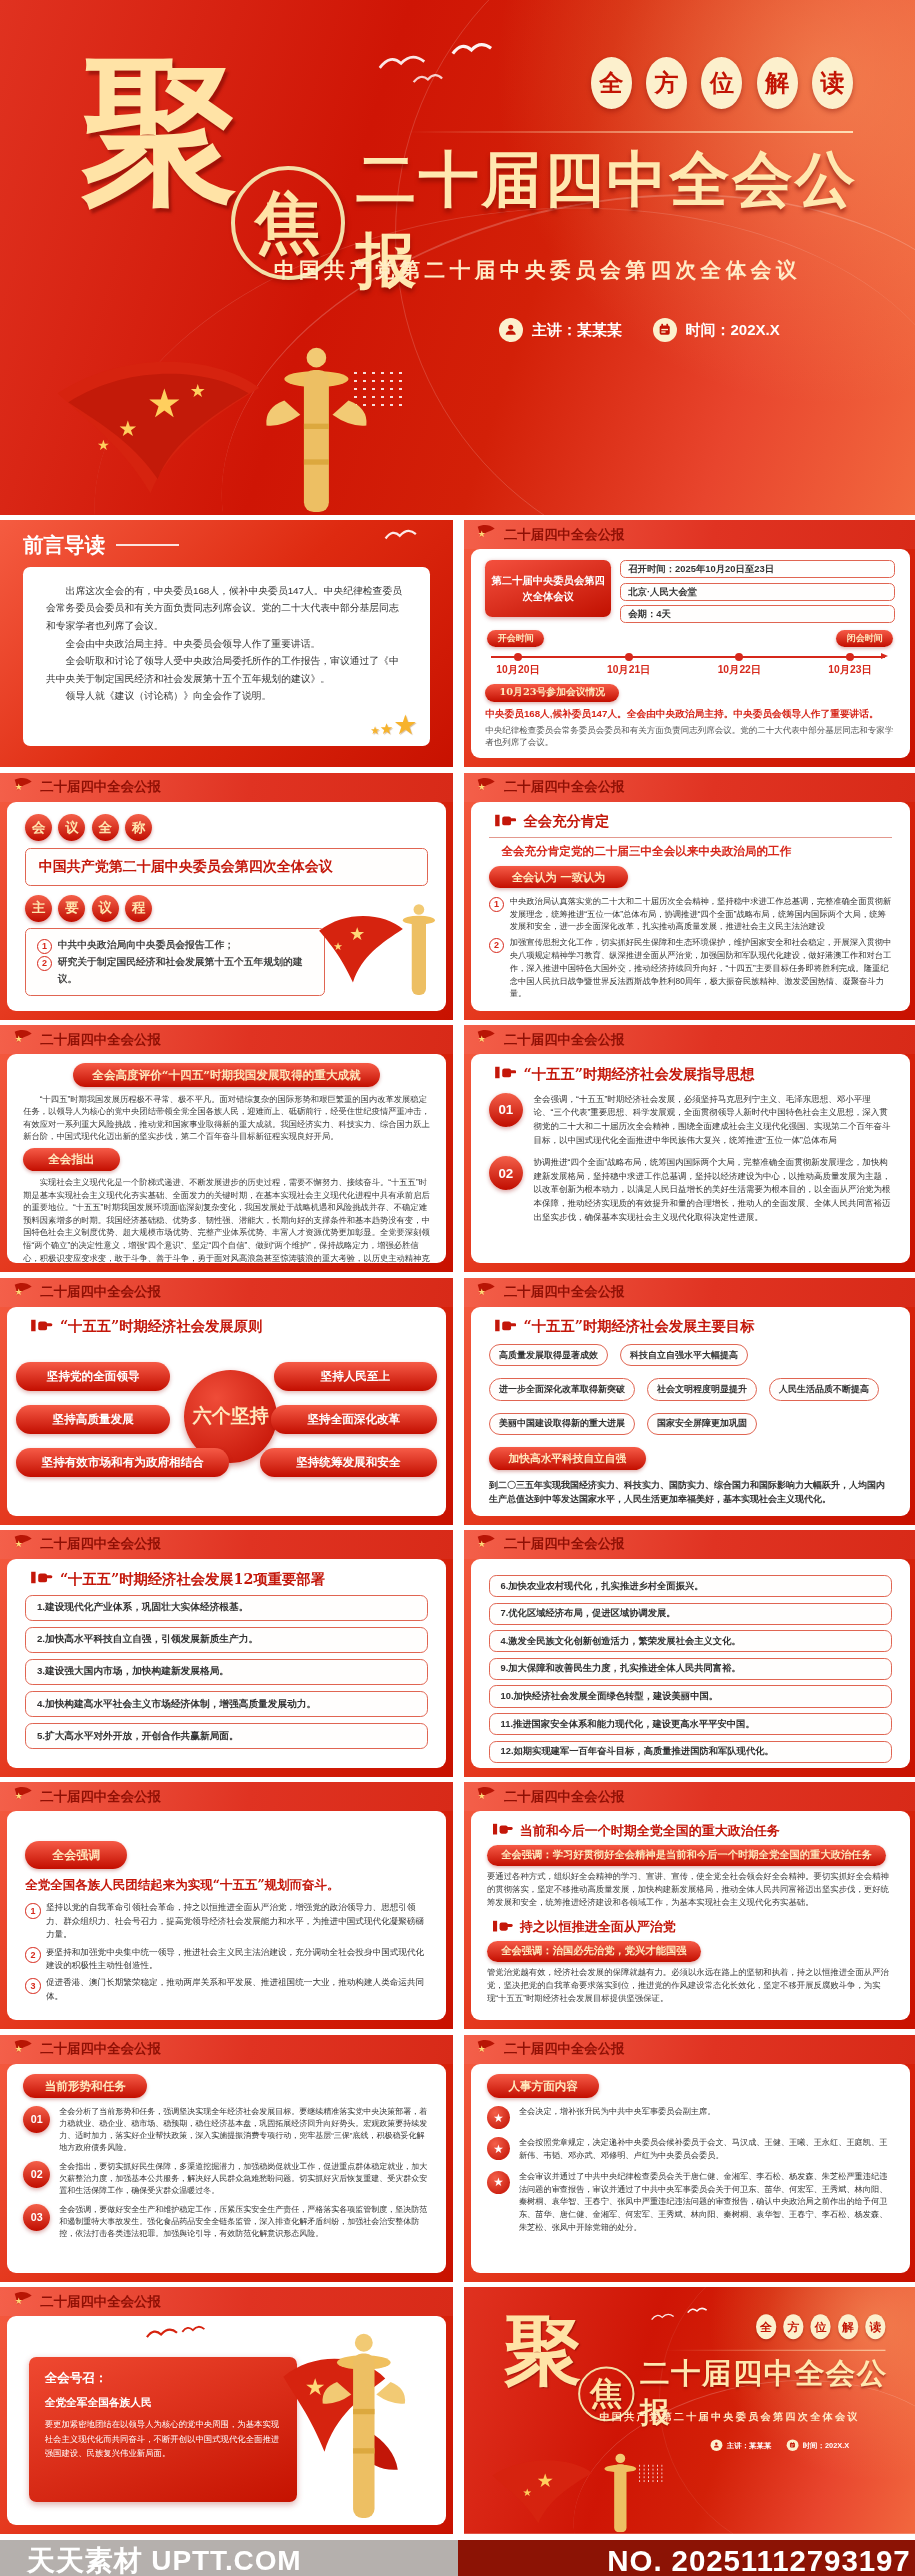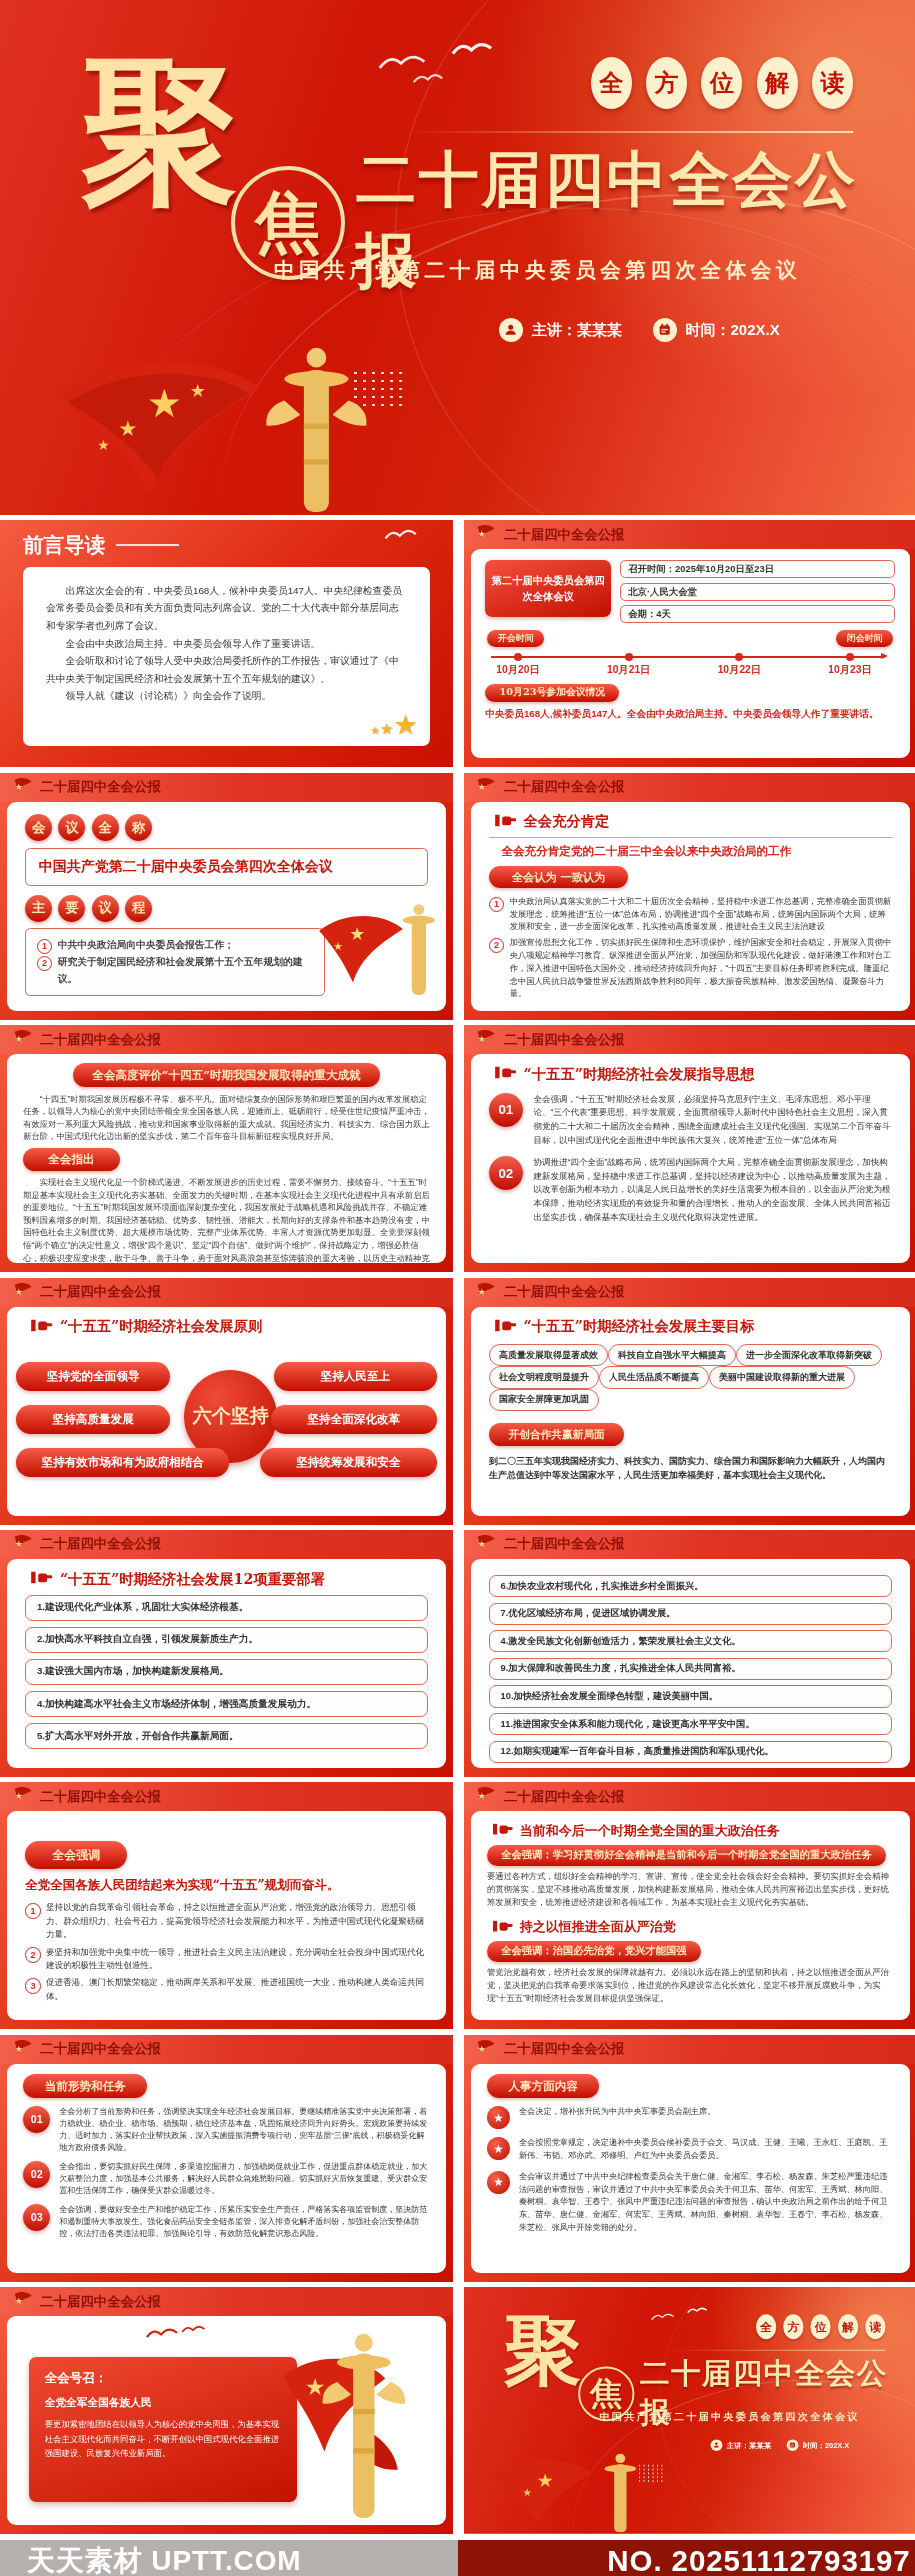--- a/index.html
+++ b/index.html
@@ -131,21 +131,21 @@
   
   .s8-pill{position:absolute;height:29px;border-radius:14.3px;background:linear-gradient(180deg,#f65b47,#c30e00);
     color:#fff;font-weight:bold;font-size:11.6px;display:flex;align-items:center;justify-content:center;
     box-shadow:0 1.8px 4.5px rgba(150,10,0,.3);}
   .s8-circle{position:absolute;left:177px;top:63px;width:93px;height:93px;border-radius:50%;
     background:radial-gradient(circle at 35% 30%,#ef4c38,#c00d00);color:#ffe9bd;font-size:19px;font-weight:bold;
     display:flex;align-items:center;justify-content:center;text-align:center;line-height:1.35;
     font-family:"DejaVu Serif",serif;box-shadow:0 2.7px 6.3px rgba(150,10,0,.4);}
 
   
-  .s9-pills{display:flex;flex-wrap:wrap;gap:0;margin-top:8px;}
+  .s9-pills{display:flex;flex-wrap:wrap;gap:12px;margin-top:8px;}
   .s9-pills .op{border:0.9px solid #e06552;border-radius:12.5px;background:#fffdfc;color:#333;
     font-weight:bold;font-size:9px;padding:3.6px 9px;}
   .s9-pill{font-size:10.7px;padding:4.5px 19.7px;margin-top:12.5px;font-family:"DejaVu Serif",serif;}
   .s9-p{font-size:9px;line-height:1.65;color:#333;font-weight:bold;margin-top:7.2px;}
 
   
   .dep .oline{border-radius:7.2px;padding:5.4px 10.7px;font-size:9.7px;font-weight:bold;color:#333;margin-top:6.3px;}
   .dep2 .oline{border-radius:7.2px;padding:3.6px 10.7px;font-size:9.3px;font-weight:bold;color:#333;margin-top:5.4px;}
 
   
@@ -315,20 +315,21 @@
           <span class="tdot" style="left:89%;"></span>
         </div>
         <div class="s3-dates">
           <span style="left:8%;">10月20日</span>
           <span style="left:35%;">10月21日</span>
           <span style="left:62%;">10月22日</span>
           <span style="left:89%;">10月23日</span>
         </div>
         <span class="rpill s3-attend">10月23号参加会议情况</span>
         <div class="s3-strong">中央委员168人,候补委员147人。全会由中央政治局主持。中央委员会领导人作了重要讲话。</div>
+        <div class="s3-note">中央纪律检查委员会常务委员会委员和有关方面负责同志列席会议。党的二十大代表中部分基层同志和专家学者也列席了会议。</div>
       </div>
     </div>
   </div>
 
   <div class="row">
 
     <div class="slide">
       <div class="strip">
         <span>
           <svg width="21.5" height="18" viewBox="0 0 24 20">
@@ -522,21 +523,21 @@
         </div>
         <div class="s9-pills">
           <span class="op">高质量发展取得显著成效</span>
           <span class="op">科技自立自强水平大幅提高</span>
           <span class="op">进一步全面深化改革取得新突破</span>
           <span class="op">社会文明程度明显提升</span>
           <span class="op">人民生活品质不断提高</span>
           <span class="op">美丽中国建设取得新的重大进展</span>
           <span class="op">国家安全屏障更加巩固</span>
         </div>
-        <span class="rpill s9-pill">开创合作共赢新局面</span>
+        <span class="rpill s9-pill">加快高水平科技自立自强</span>
         <p class="s9-p">到二〇三五年实现我国经济实力、科技实力、国防实力、综合国力和国际影响力大幅跃升，人均国内生产总值达到中等发达国家水平，人民生活更加幸福美好，基本实现社会主义现代化。</p>
       </div>
     </div>
   </div>
 
   <div class="row">
 
     <div class="slide">
       <div class="strip">
         <span>

